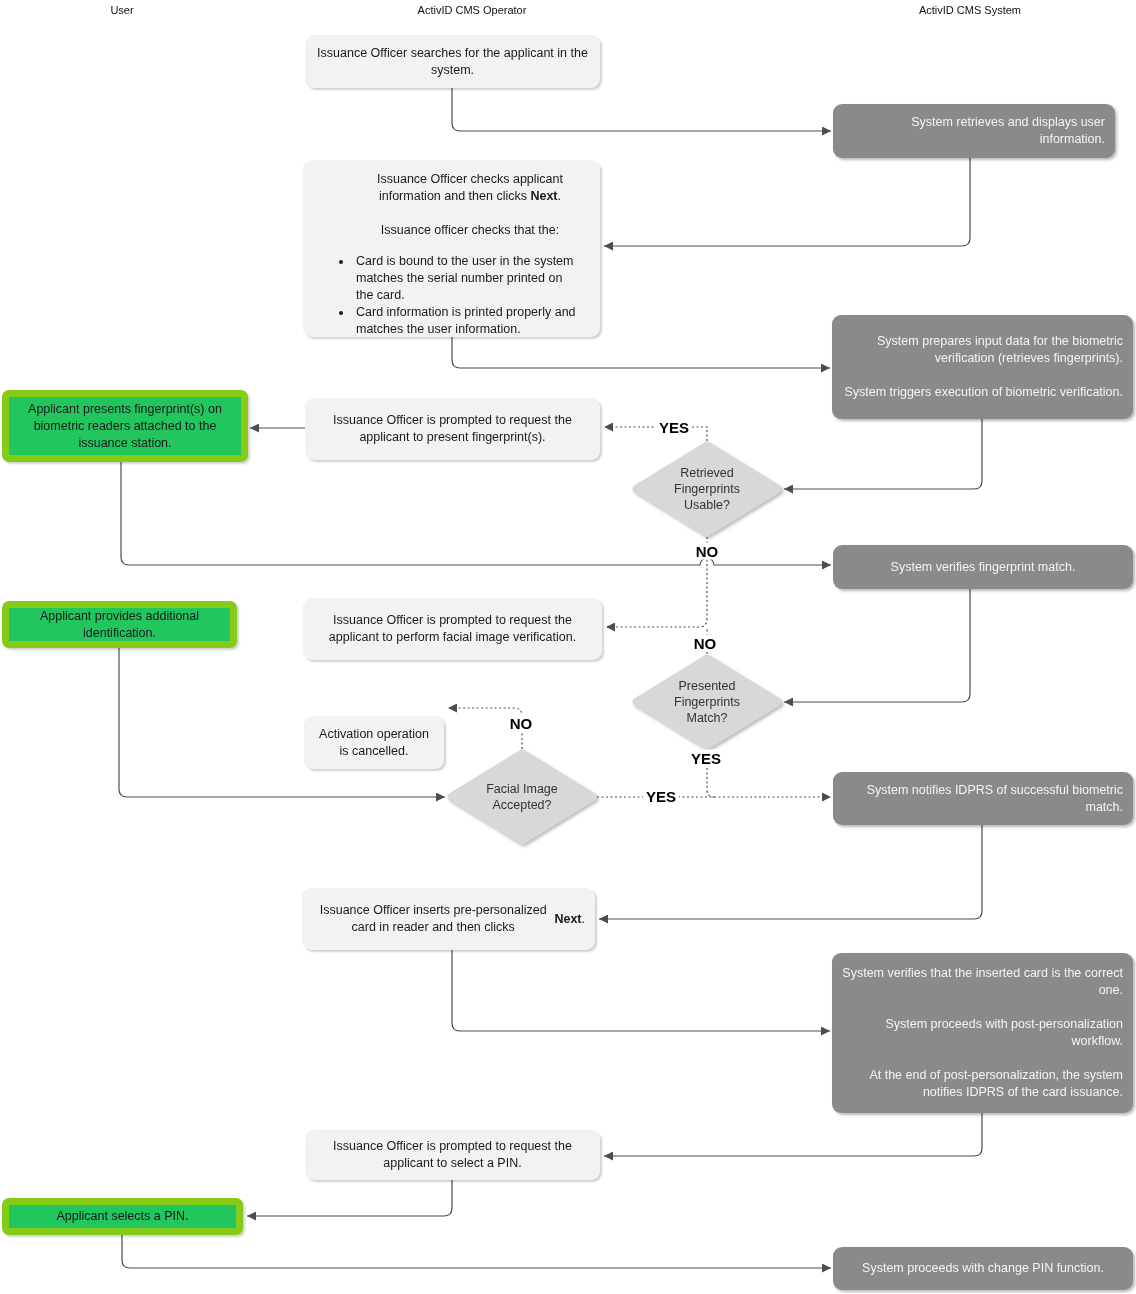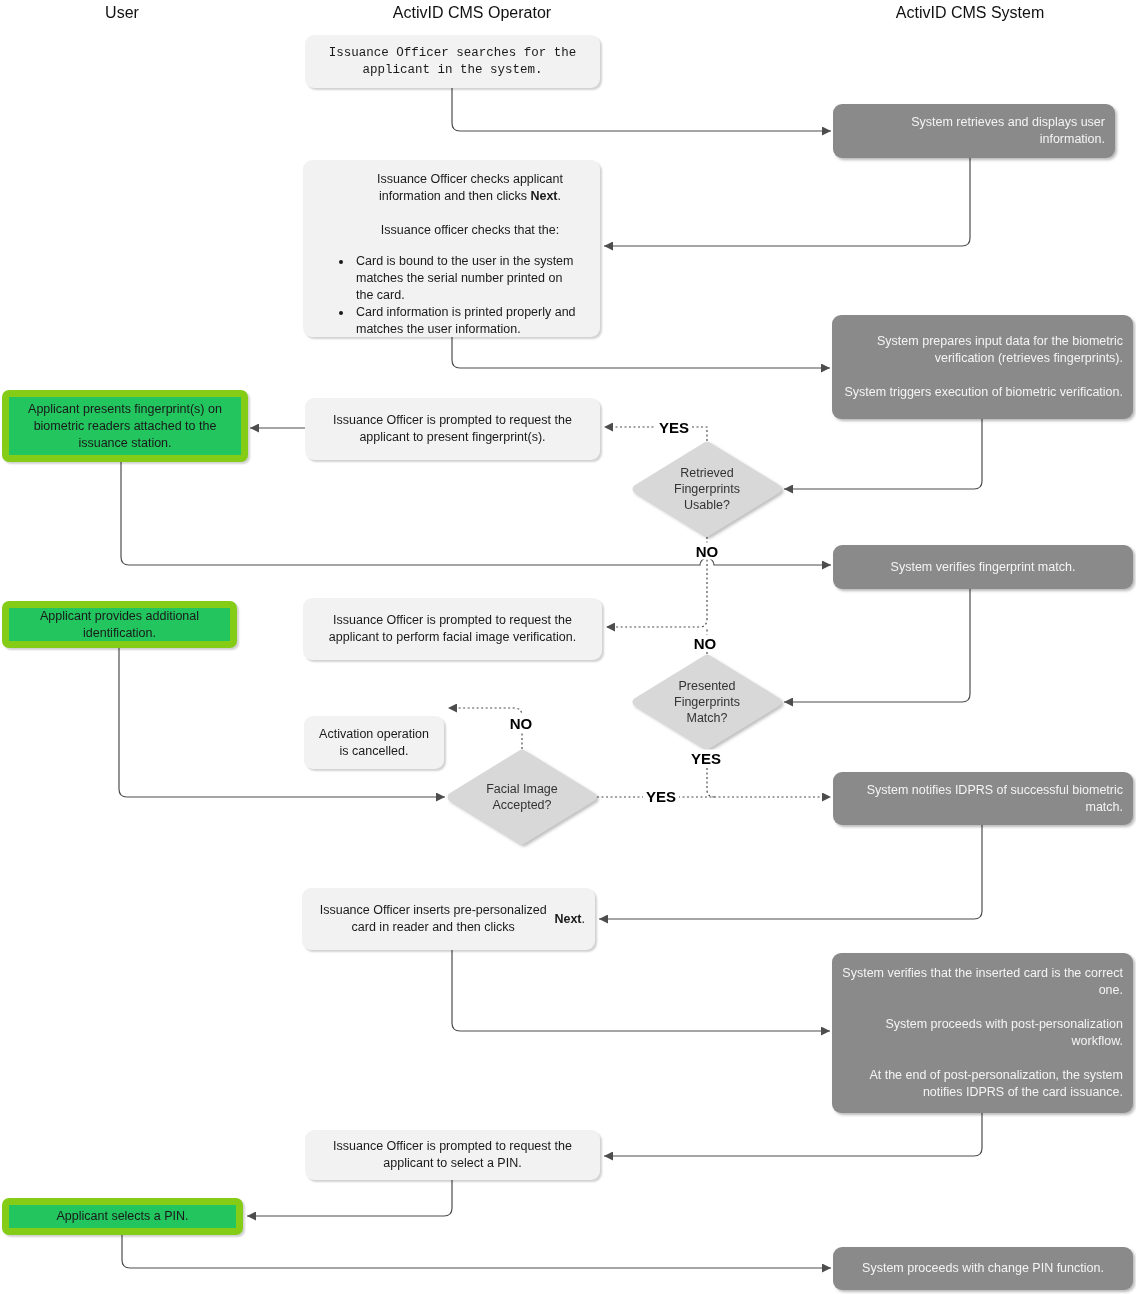--- a/index.html
+++ b/index.html
@@ -1,21 +1,21 @@
 <!DOCTYPE html>
 <html><head>
 <meta charset="utf-8">
 <style>
   html,body{margin:0;padding:0;background:#fff;}
   .canvas{
     position:relative;width:1136px;height:1294px;background:#ffffff;
     font-family:"Liberation Sans",sans-serif;color:#1a1a1a;overflow:hidden;
   }
   .hdr{
-    position:absolute;font-size:16px;text-align:center;
+    position:absolute;font-size:11px;text-align:center;
     transform:translateX(-50%);white-space:nowrap;color:#111;
   }
   .box{
     position:absolute;display:flex;align-items:center;justify-content:center;
     text-align:center;font-size:12.5px;line-height:1.36;border-radius:9px;
     padding:4px 10px;box-sizing:border-box;
   }
   .op{background:#f2f2f2;box-shadow:2px 2px 2px rgba(0,0,0,0.18);}
   .usr{background:#22c55e;border:7px solid #84cc16;border-radius:7px;
        box-shadow:2px 2px 2px rgba(0,0,0,0.18);}
@@ -76,21 +76,21 @@
       <path d="M522,749 L522,716 Q522,708 514,708 L448,708" marker-end="url(#arw)"></path>
       <path d="M597,797 L831,797" marker-end="url(#arw)"></path>
       <path d="M707,750 L707,790 Q707,797 715,797"></path>
     </g>
   </svg>
 
   <div class="hdr" style="left:122px;top:4px;">User</div>
   <div class="hdr" style="left:472px;top:4px;">ActivID CMS Operator</div>
   <div class="hdr" style="left:970px;top:4px;">ActivID CMS System</div>
 
-  <div class="box op" style="left:305px;top:35px;width:295px;height:53px;font-family:Liberation Mono, monospace;">Issuance Officer searches for the applicant in the system.</div>
+  <div class="box op" style="left:305px;top:35px;width:295px;height:53px;">Issuance Officer searches for the applicant in the system.</div>
 
   <div class="box op check-box" style="left:303px;top:160px;width:297px;height:177px;">
     <div class="c"><span>Issuance Officer checks applicant information and then clicks </span><span class="b">Next</span><span>.</span></div>
     <div class="gap"></div>
     <div class="c">Issuance officer checks that the:</div>
     <ul>
       <li>Card is bound to the user in the system matches the serial number printed on the card.</li>
       <li>Card information is printed properly and matches the user information.</li>
     </ul>
   </div>

